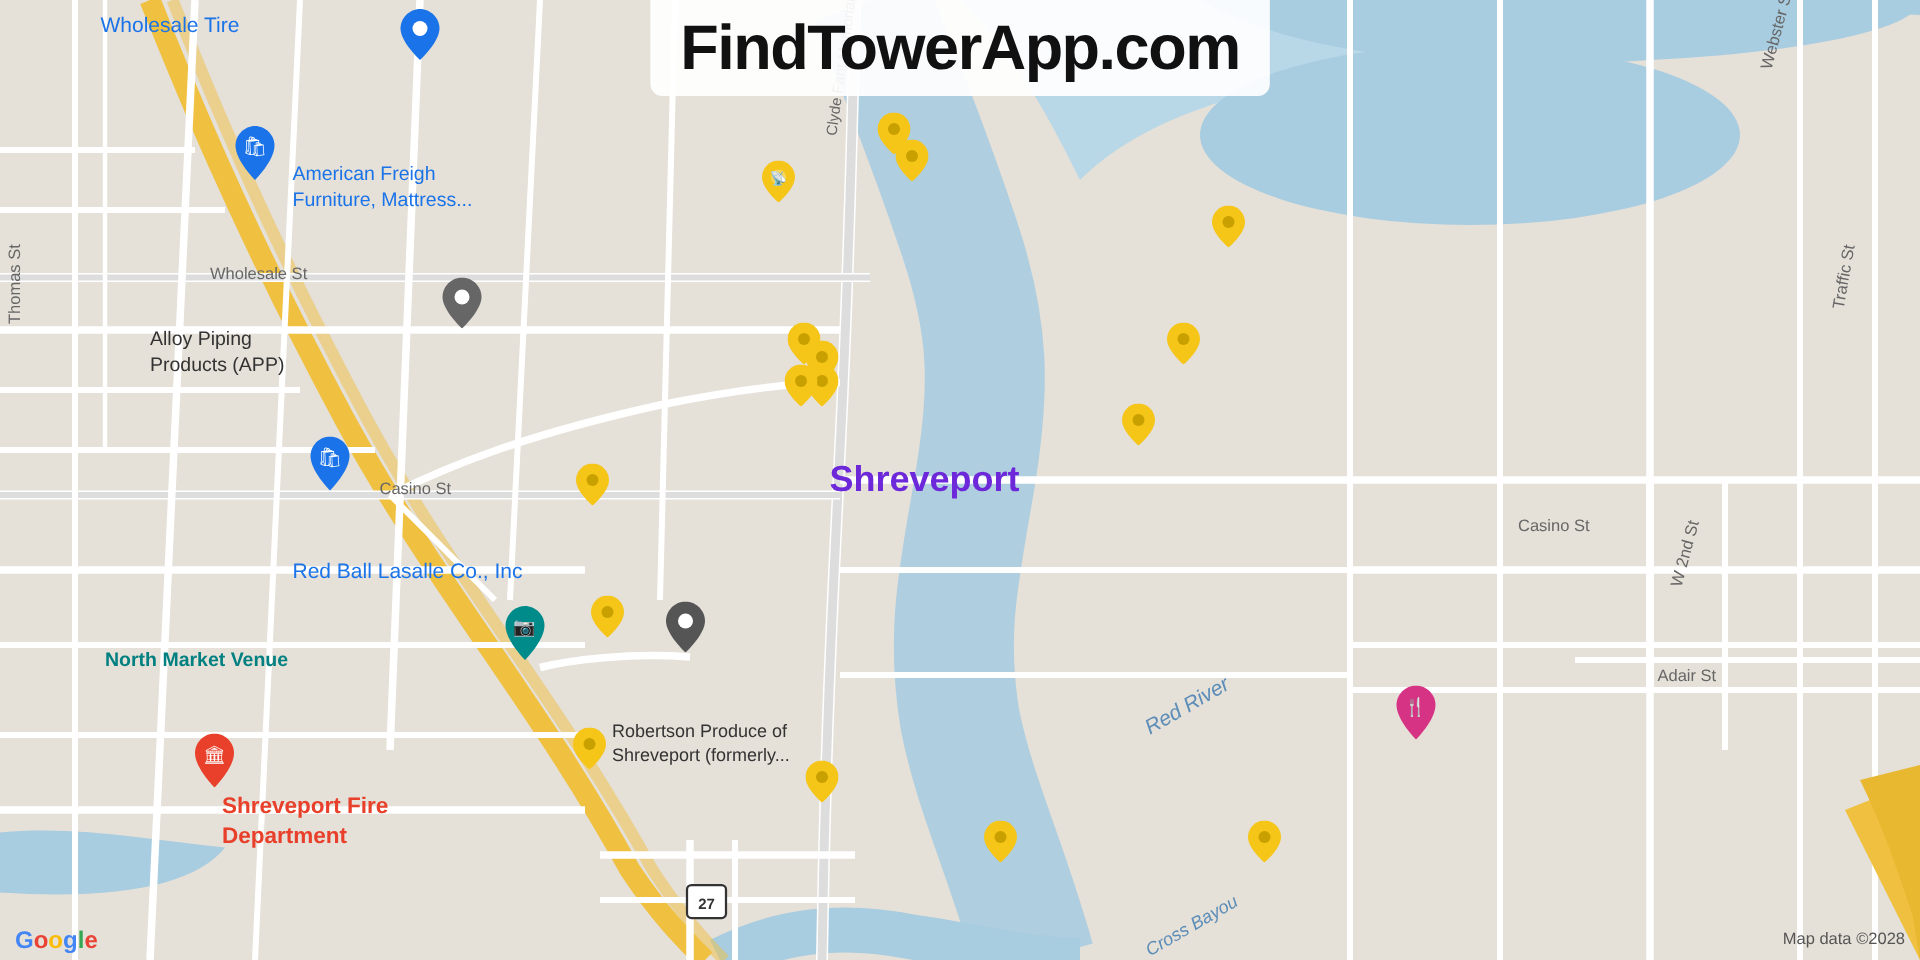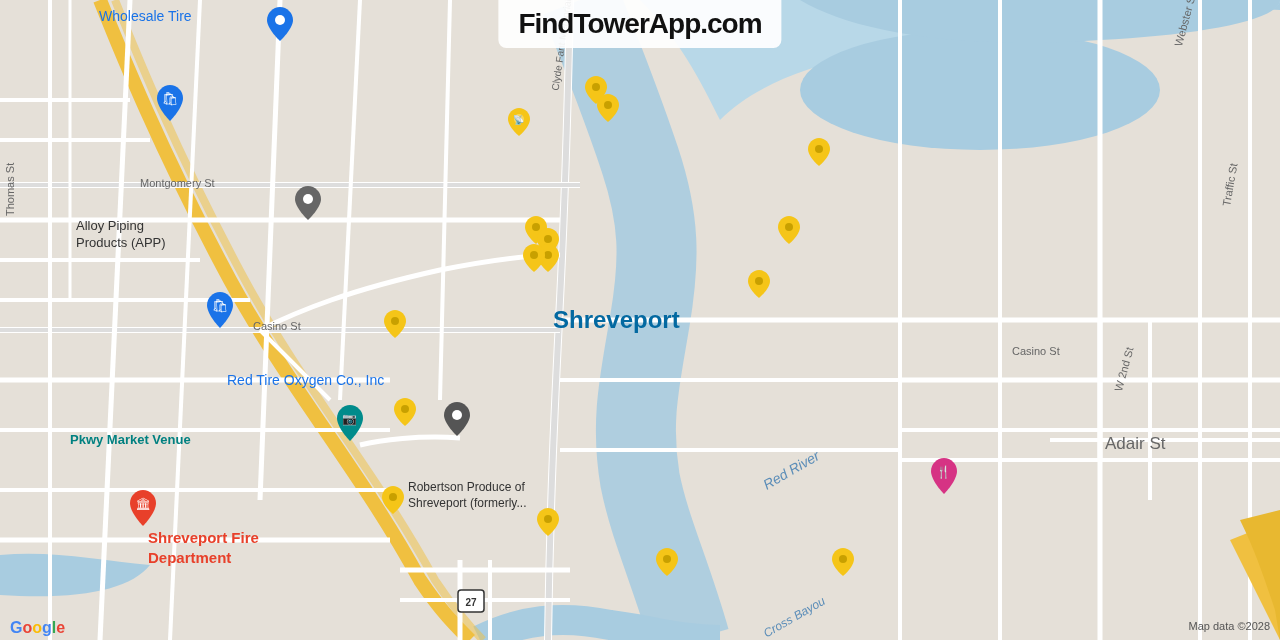--- a/index.html
+++ b/index.html
@@ -20,21 +20,21 @@
       left: 50%;
       transform: translateX(-50%);
       z-index: 100;
       text-align: center;
       padding: 8px 20px;
       background: rgba(255,255,255,0.92);
       border-radius: 0 0 8px 8px;
     }
 
     #header h1 {
-      font-size: 28px;
+      font-size: 42px;
       font-weight: bold;
       color: #111;
       letter-spacing: -1px;
     }
 
     
     .map-bg {
       position: absolute;
       top: 0; left: 0;
       width: 100%; height: 100%;
@@ -63,27 +63,26 @@
       color: #555;
       font-family: Arial, sans-serif;
       pointer-events: none;
       white-space: nowrap;
     }
 
     .map-label-blue {
       color: #1a73e8;
       font-size: 13px;
       font-weight: 400;
-      margin-left: 32px;
     }
 
     .map-label-bold {
       font-size: 24px;
       font-weight: bold;
-      color: #0369a1;
+      color: #6d28d9;
     }
 
     .map-label-water {
       color: #5b8db8;
       font-style: italic;
       font-size: 14px;
       transform: rotate(-30deg);
     }
 
     .map-label-red {
@@ -371,44 +370,45 @@
 
   <div class="marker" style="left:944px;top:498px">
     <svg width="30" height="36" viewBox="0 0 30 36">
       <path d="M15,0 C8,0 2,6 2,13 C2,23 15,36 15,36 C15,36 28,23 28,13 C28,6 22,0 15,0 Z" fill="#d63384"></path>
       <text x="15" y="18" font-size="12" text-anchor="middle" fill="white">🍴</text>
     </svg>
   </div>
 
   <div class="map-label" style="left:10px;top:210px;transform:rotate(-90deg);transform-origin:left center;font-size:11px;color:#666">Thomas St</div>
 
-  <div class="map-label" style="left:140px;top:177px;font-size:11px;color:#666">Montgomery St</div>
+  <div class="map-label" style="left:140px;top:177px;font-size:11px;color:#666">Wholesale St</div>
 
   <div class="map-label" style="left:253px;top:320px;font-size:11px;color:#666">Casino St</div>
 
   <div class="map-label" style="left:555px;top:85px;transform:rotate(-82deg);transform-origin:left center;font-size:10px;color:#666;white-space:nowrap">Clyde Fant Memorial Pkwy</div>
 
   <div class="map-label" style="left:1178px;top:40px;transform:rotate(-75deg);transform-origin:left center;font-size:11px;color:#666">Webster St</div>
 
   <div class="map-label" style="left:1226px;top:200px;transform:rotate(-80deg);transform-origin:left center;font-size:11px;color:#666">Traffic St</div>
 
   <div class="map-label" style="left:1012px;top:345px;font-size:11px;color:#666">Casino St</div>
 
   <div class="map-label" style="left:1118px;top:385px;transform:rotate(-75deg);transform-origin:left center;font-size:11px;color:#666">W 2nd St</div>
 
-  <div class="map-label" style="left:1105px;top:434px;font-size:17px;color:#666">Adair St</div>
+  <div class="map-label" style="left:1105px;top:445px;font-size:11px;color:#666">Adair St</div>
 
   <div class="map-label map-label-blue" style="left:67px;top:8px;font-size:14px;font-weight:500">Wholesale Tire</div>
 
-
-  <div class="map-label" style="left:76px;top:218px;font-size:13px;color:#333;line-height:1.3">Alloy Piping<br>Products (APP)</div>
-
-  <div class="map-label map-label-blue" style="left:195px;top:372px;font-size:14px;font-weight:500">Red Tire Oxygen Co., Inc</div>
-
-  <div class="map-label" style="left:70px;top:432px;font-size:13px;color:#008080;font-weight:600">Pkwy Market Venue</div>
+  <div class="map-label map-label-blue" style="left:195px;top:108px;font-size:13px;font-weight:400;line-height:1.3">American Freigh<br>Furniture, Mattress...</div>
+
+  <div class="map-label" style="left:100px;top:218px;font-size:13px;color:#333;line-height:1.3">Alloy Piping<br>Products (APP)</div>
+
+  <div class="map-label map-label-blue" style="left:195px;top:372px;font-size:14px;font-weight:500">Red Ball Lasalle Co., Inc</div>
+
+  <div class="map-label" style="left:70px;top:432px;font-size:13px;color:#008080;font-weight:600">North Market Venue</div>
 
   <div class="map-label map-label-red" style="left:148px;top:528px;line-height:1.3">Shreveport Fire<br>Department</div>
 
   <div class="map-label" style="left:408px;top:480px;font-size:12px;color:#333;line-height:1.3">Robertson Produce of<br>Shreveport (formerly...</div>
 
 
   <div class="map-label map-label-bold" style="left:553px;top:306px">Shreveport</div>
 
   <div class="map-label map-label-water" style="left:760px;top:462px;font-size:14px">Red River</div>
 

